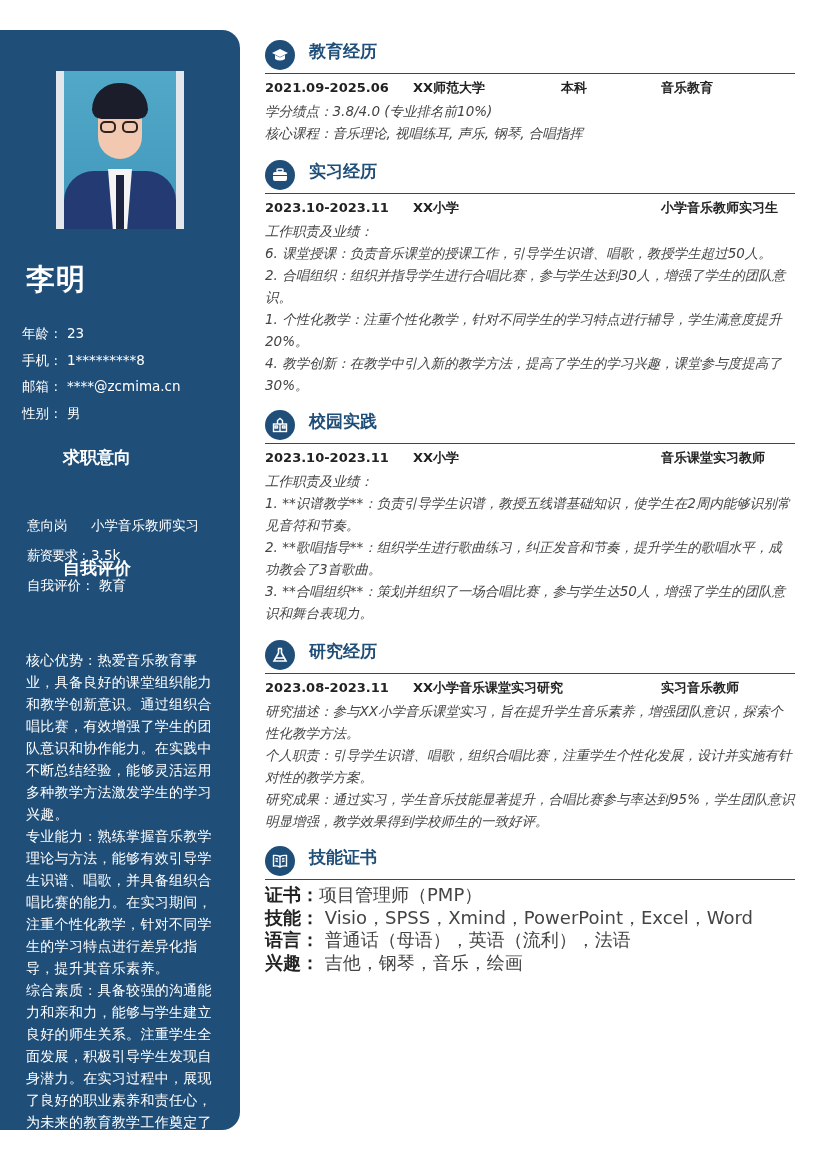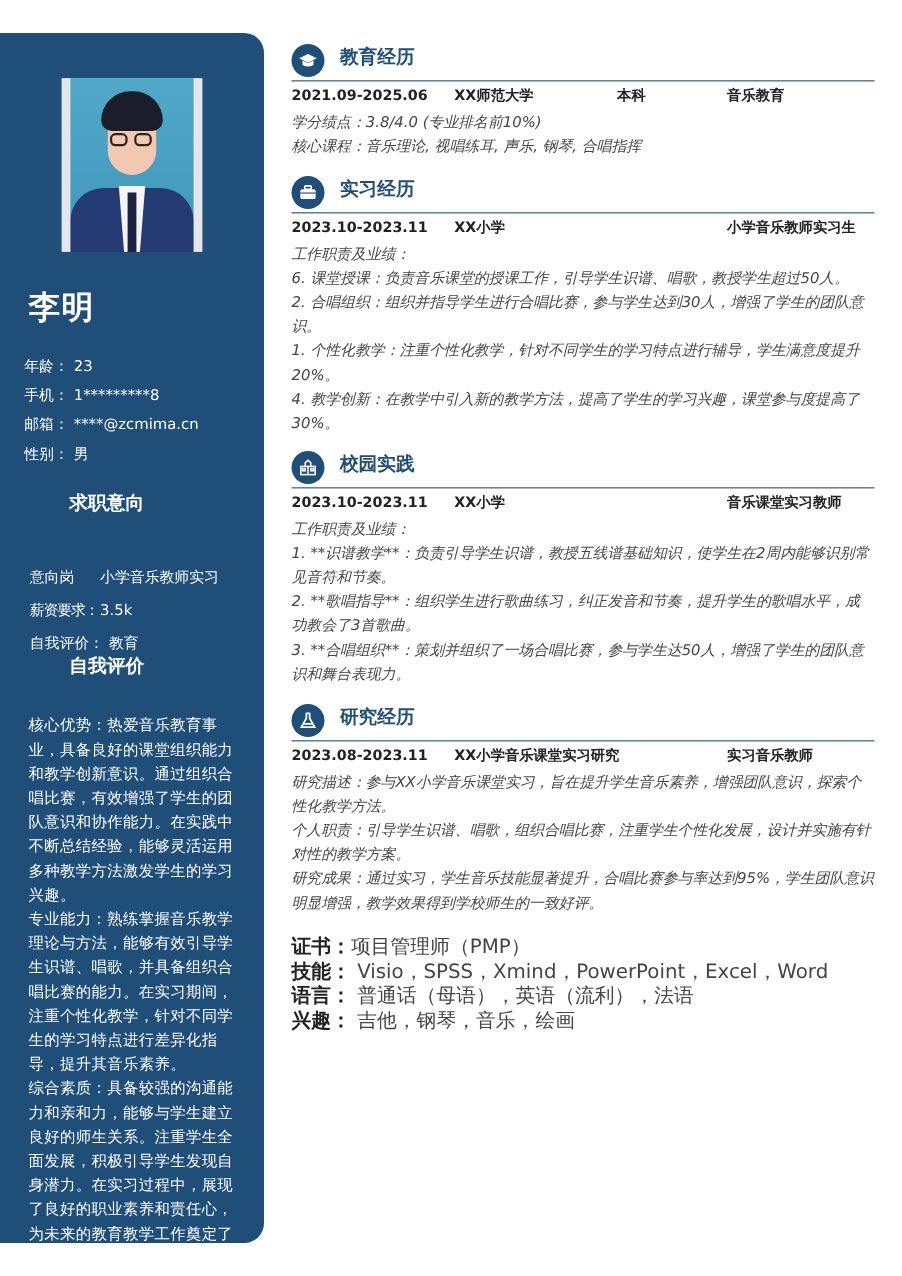--- a/index.html
+++ b/index.html
@@ -97,21 +97,21 @@
     <div class="intent-row">
       <span class="k2">薪资要求：</span>
       <span>3.5k</span>
     </div>
     <div class="intent-row">
       <span class="k3" style="width:72px">自我评价：</span>
       <span>教育</span>
     </div>
   </div>
 
-  <div class="side-title" style="top:564px">自我评价</div>
+  <div class="side-title" style="top:527px">自我评价</div>
   <div class="self-eval">
     <p>核心优势：热爱音乐教育事业，具备良好的课堂组织能力和教学创新意识。通过组织合唱比赛，有效增强了学生的团队意识和协作能力。在实践中不断总结经验，能够灵活运用多种教学方法激发学生的学习兴趣。</p>
     <p>专业能力：熟练掌握音乐教学理论与方法，能够有效引导学生识谱、唱歌，并具备组织合唱比赛的能力。在实习期间，注重个性化教学，针对不同学生的学习特点进行差异化指导，提升其音乐素养。</p>
     <p>综合素质：具备较强的沟通能力和亲和力，能够与学生建立良好的师生关系。注重学生全面发展，积极引导学生发现自身潜力。在实习过程中，展现了良好的职业素养和责任心，为未来的教育教学工作奠定了坚实基础。</p>
   </div>
 </div>
 
 <div class="main">
 
   <div class="section" style="top:0">
@@ -203,20 +203,33 @@
       <span>实习音乐教师</span>
     </div>
     <div class="body-text">
       <div>研究描述：参与XX小学音乐课堂实习，旨在提升学生音乐素养，增强团队意识，探索个性化教学方法。</div>
       <div>个人职责：引导学生识谱、唱歌，组织合唱比赛，注重学生个性化发展，设计并实施有针对性的教学方案。</div>
       <div>研究成果：通过实习，学生音乐技能显著提升，合唱比赛参与率达到95%，学生团队意识明显增强，教学效果得到学校师生的一致好评。</div>
     </div>
   </div>
 
   <div class="section" style="top:806px">
+    <div class="sec-head">
+      <div class="sec-icon">
+        <svg width="16" height="14" viewBox="0 0 16 14" fill="none" stroke="#fff" stroke-width="1.4">
+            <path d="M8 2.5 Q5 1 1.5 1.5 V12 Q5 11.5 8 13 Q11 11.5 14.5 12 V1.5 Q11 1 8 2.5 Z"></path>
+            <line x1="8" y1="2.5" x2="8" y2="13"></line>
+            <line x1="3.5" y1="4.5" x2="6" y2="5"></line>
+            <line x1="3.5" y1="7" x2="6" y2="7.5"></line>
+            <line x1="10" y1="5" x2="12.5" y2="4.5"></line>
+            <line x1="10" y1="7.5" x2="12.5" y2="7"></line>
+          </svg>
+      </div>
+      <div class="sec-title">技能证书</div>
+    </div>
     <div style="margin-top:4px">
       <div class="skill-row">
         <span class="k">证书：</span><span>项目管理师（PMP）</span>
       </div>
       <div class="skill-row">
         <span class="k">技能：</span><span> Visio，SPSS，Xmind，PowerPoint，Excel，Word</span>
       </div>
       <div class="skill-row">
         <span class="k">语言：</span><span> 普通话（母语），英语（流利），法语</span>
       </div>

